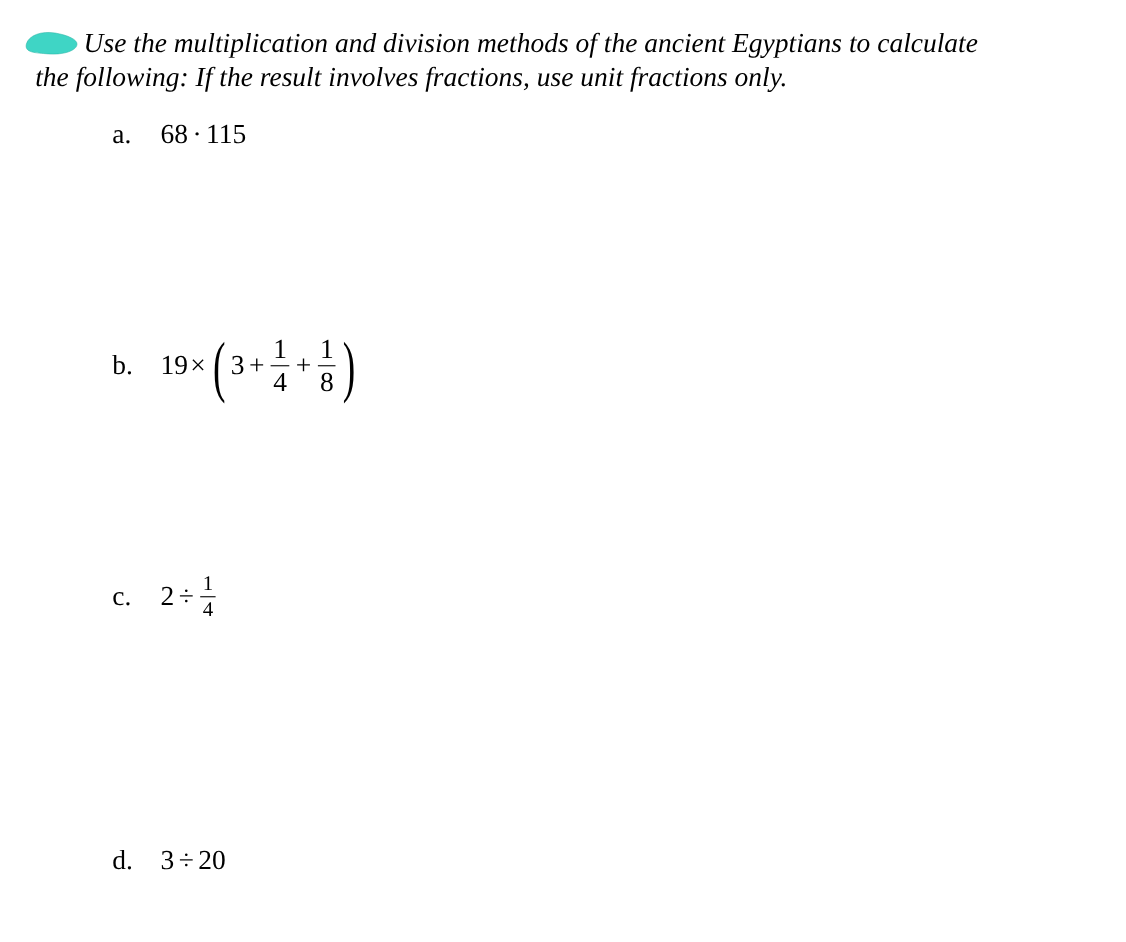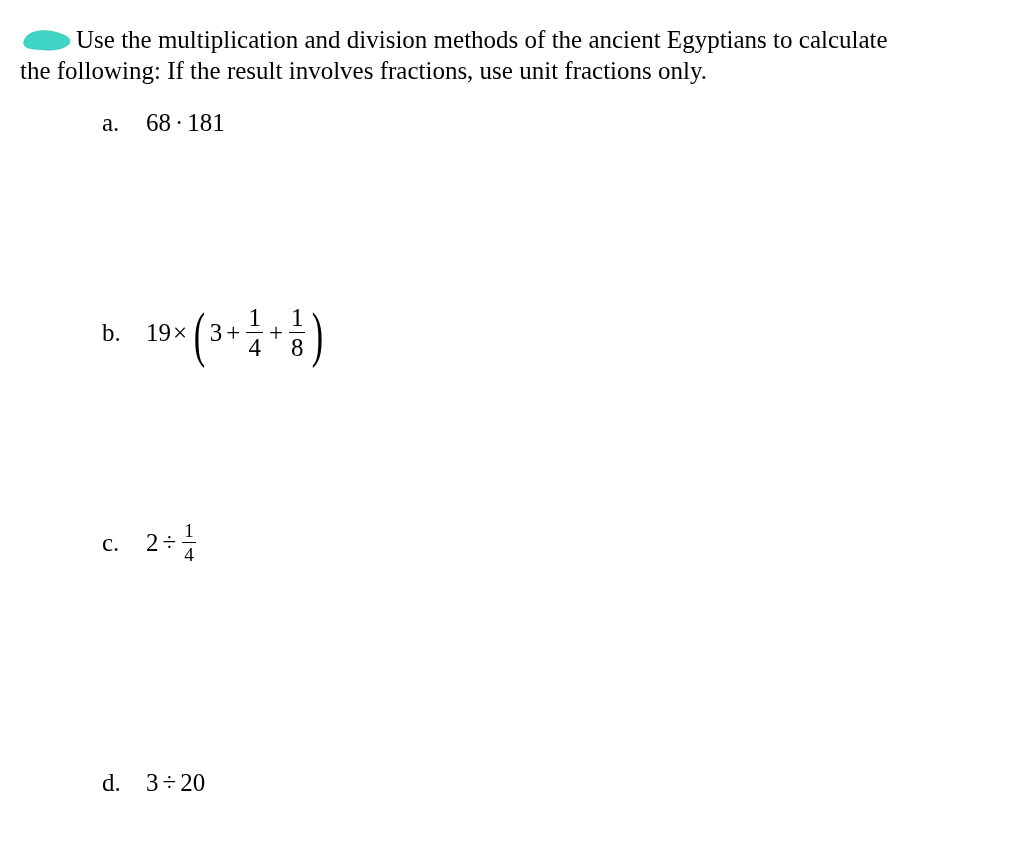--- a/index.html
+++ b/index.html
@@ -25,23 +25,24 @@
     vertical-align: middle;
     width: 52px;
     height: 26px;
     margin-right: 4px;
     position: relative;
     top: -2px;
   }
   .highlight svg { display: block; }
   .intro {
     margin: 0 0 6px 0;
+    font-style: italic;
   }
   .intro-line2 {
-    margin-left: 0px;
+    margin-left: 12px;
   }
   .items {
     margin-left: 82px;
   }
   .item {
     display: flex;
     align-items: center;
     min-height: 60px;
   }
   .label {
@@ -112,21 +113,21 @@
     <span class="intro-line2">the following: If the result involves fractions, use unit fractions only.</span>
   </p>
 
   <div class="items">
 
     <div class="item gap-a">
       <span class="label">a.</span>
       <span class="expr row">
         <span>68</span>
         <span class="op">·</span>
-        <span>181</span>
+        <span>115</span>
       </span>
     </div>
 
     <div class="item gap-b">
       <span class="label">b.</span>
       <span class="expr row">
         <span>19</span>
         <span class="op" style="margin:0 2px;">×</span>
         <span class="paren">(</span>
         <span class="row">

